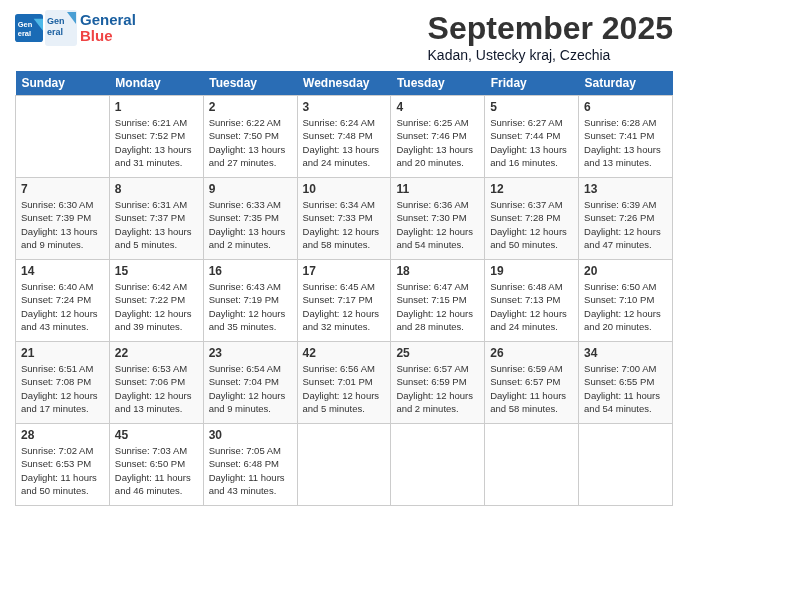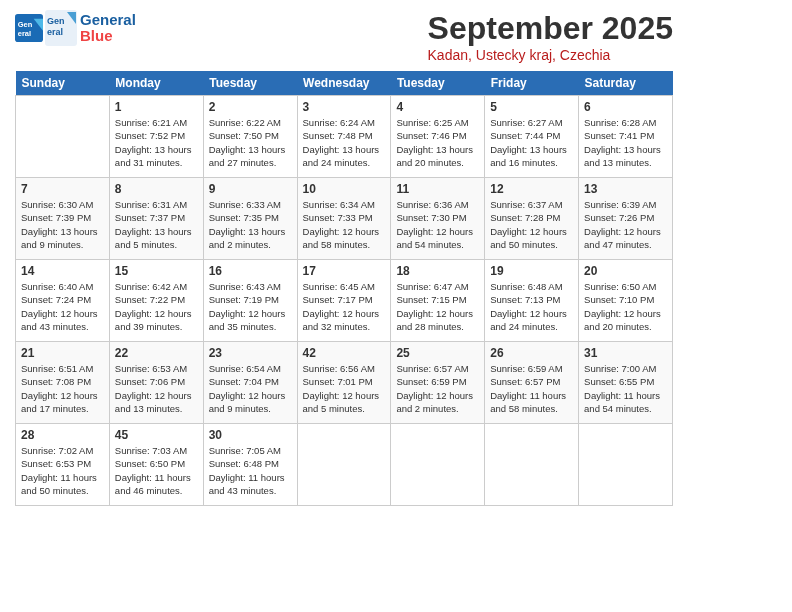--- a/index.html
+++ b/index.html
@@ -33,21 +33,21 @@
     .title-block {
       text-align: left;
     }
     .month-title {
       font-size: 32px;
       font-weight: bold;
       color: #333;
     }
     .location {
       font-size: 14px;
-      color: #b91c1c;
+      color: #0f172a;
     }
     table {
       width: 100%;
       border-collapse: collapse;
       font-size: 10px;
       padding-left: 36px;
     }
     thead tr th {
       background-color: #2a6db5;
       color: #fff;
@@ -236,21 +236,21 @@
           </td>
           <td>
             <div class="day-num">25</div>
             <div class="day-info">Sunrise: 6:57 AM<br>Sunset: 6:59 PM<br>Daylight: 12 hours and 2 minutes.</div>
           </td>
           <td>
             <div class="day-num">26</div>
             <div class="day-info">Sunrise: 6:59 AM<br>Sunset: 6:57 PM<br>Daylight: 11 hours and 58 minutes.</div>
           </td>
           <td>
-            <div class="day-num">31</div>
+            <div class="day-num">34</div>
             <div class="day-info">Sunrise: 7:00 AM<br>Sunset: 6:55 PM<br>Daylight: 11 hours and 54 minutes.</div>
           </td>
         </tr>
         <tr>
           <td>
             <div class="day-num">28</div>
             <div class="day-info">Sunrise: 7:02 AM<br>Sunset: 6:53 PM<br>Daylight: 11 hours and 50 minutes.</div>
           </td>
           <td>
             <div class="day-num">45</div>

